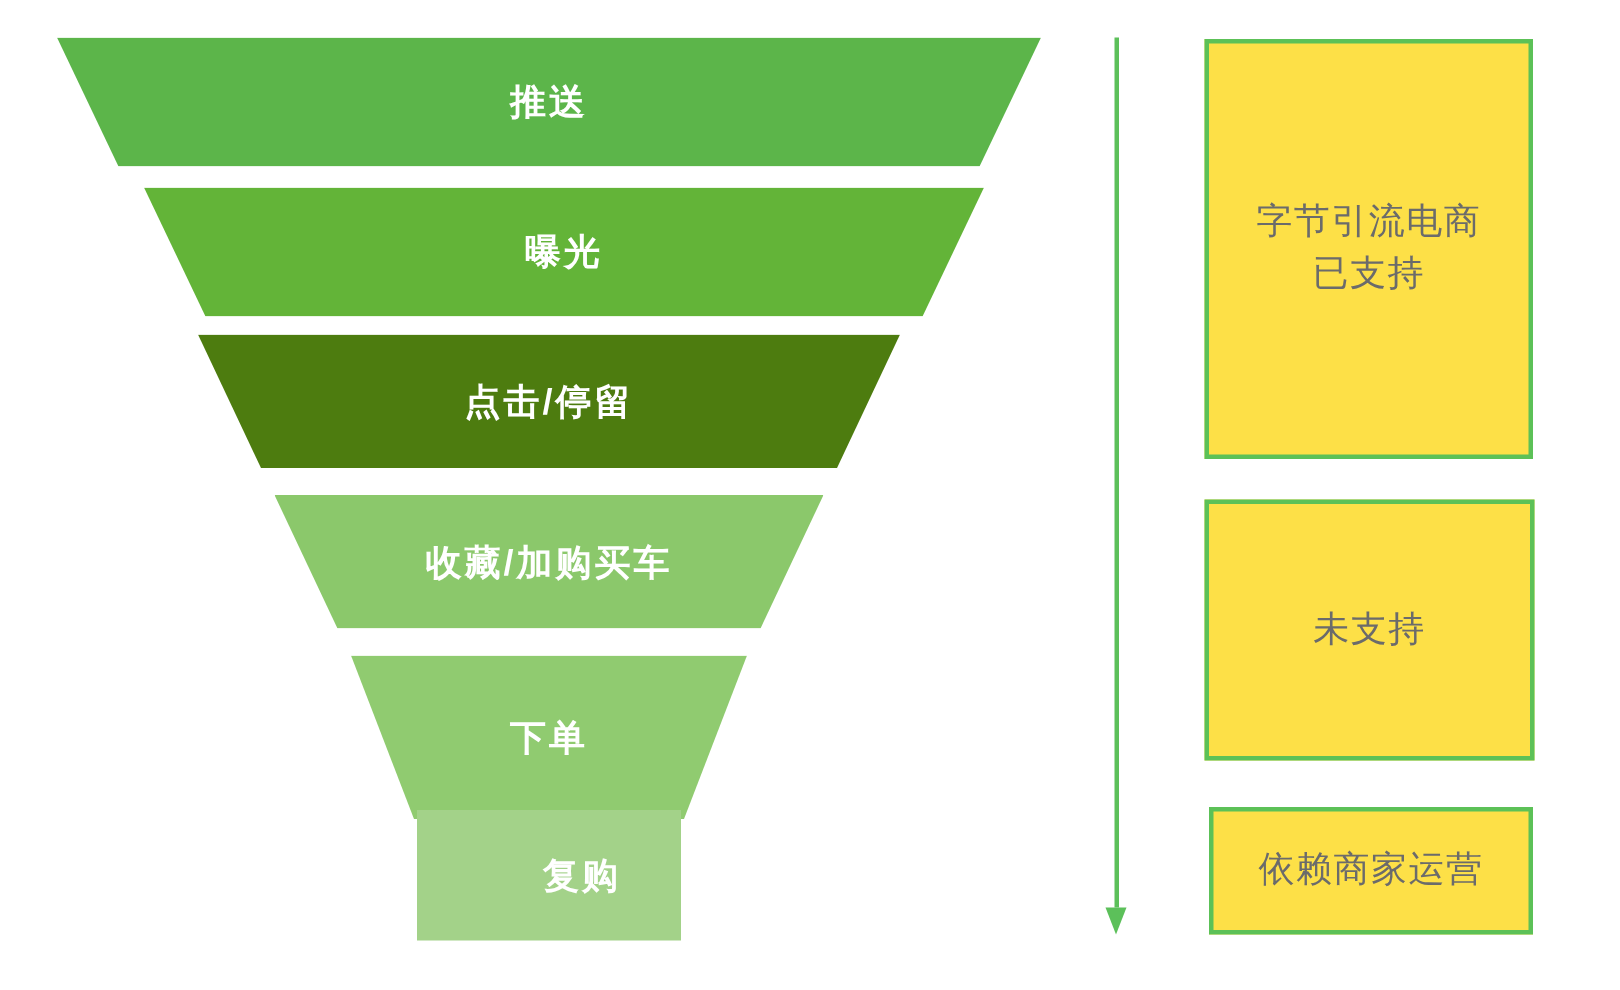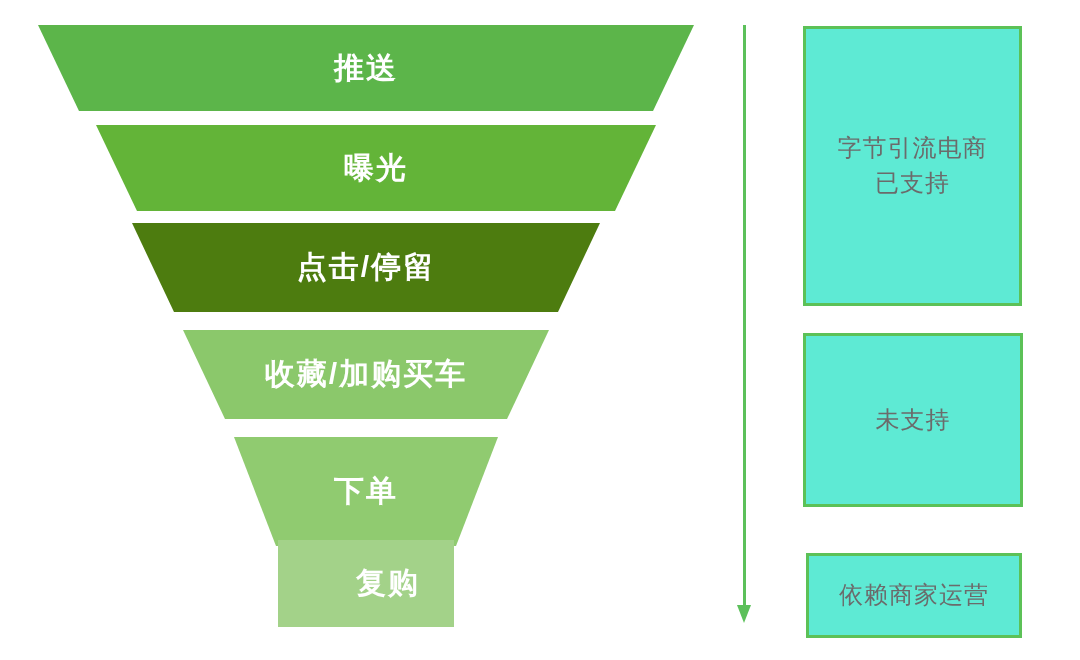--- a/index.html
+++ b/index.html
@@ -14,21 +14,21 @@
 
   
   .stage {
     position: absolute;
     display: flex;
     align-items: center;
     justify-content: center;
   }
   .stage .stage-label {
     color: #ffffff;
-    font-size: 30px;
+    font-size: 24px;
     font-weight: 700;
     letter-spacing: 2px;
     white-space: nowrap;
   }
   .stage-1 { left: 38px;  top: 25px;  width: 656px; height: 86px;
              clip-path: polygon(0 0, 100% 0, calc(100% - 41px) 100%, 41px 100%); }
   .stage-2 { left: 96px;  top: 125px; width: 560px; height: 86px;
              clip-path: polygon(0 0, 100% 0, calc(100% - 41px) 100%, 41px 100%); }
   .stage-3 { left: 132px; top: 223px; width: 468px; height: 89px;
              clip-path: polygon(0 0, 100% 0, calc(100% - 42px) 100%, 42px 100%); }
@@ -64,21 +64,21 @@
     border-top-width: 18px;
     border-top-style: solid;
   }
 
   
   .note-box {
     position: absolute;
     box-sizing: border-box;
     border-style: solid;
     border-width: 3px;
-    background: #5eead4;
+    background: #fde047;
     display: flex;
     align-items: center;
     justify-content: center;
     text-align: center;
   }
   .note-box .note-label {
     font-size: 24px;
     font-weight: 500;
     line-height: 1.45;
     white-space: pre-line;
@@ -117,17 +117,17 @@
     <div class="head" style="border-top-color: rgb(92, 192, 90);"></div>
   </div>
 
   <div class="note-box note-1" style="border-color: rgb(92, 193, 87);">
     <span class="note-label" style="color: rgb(107, 107, 107);">字节引流电商
 已支持</span>
   </div>
   <div class="note-box note-2" style="border-color: rgb(92, 193, 87);">
     <span class="note-label" style="color: rgb(107, 107, 107);">未支持</span>
   </div>
-  <div class="note-box note-3" style="border-color: rgb(92, 193, 87); margin-top: 15px;">
+  <div class="note-box note-3" style="border-color: rgb(92, 193, 87);">
     <span class="note-label" style="color: rgb(107, 107, 107);">依赖商家运营</span>
   </div>
 
 </div>
 
 </body></html>

